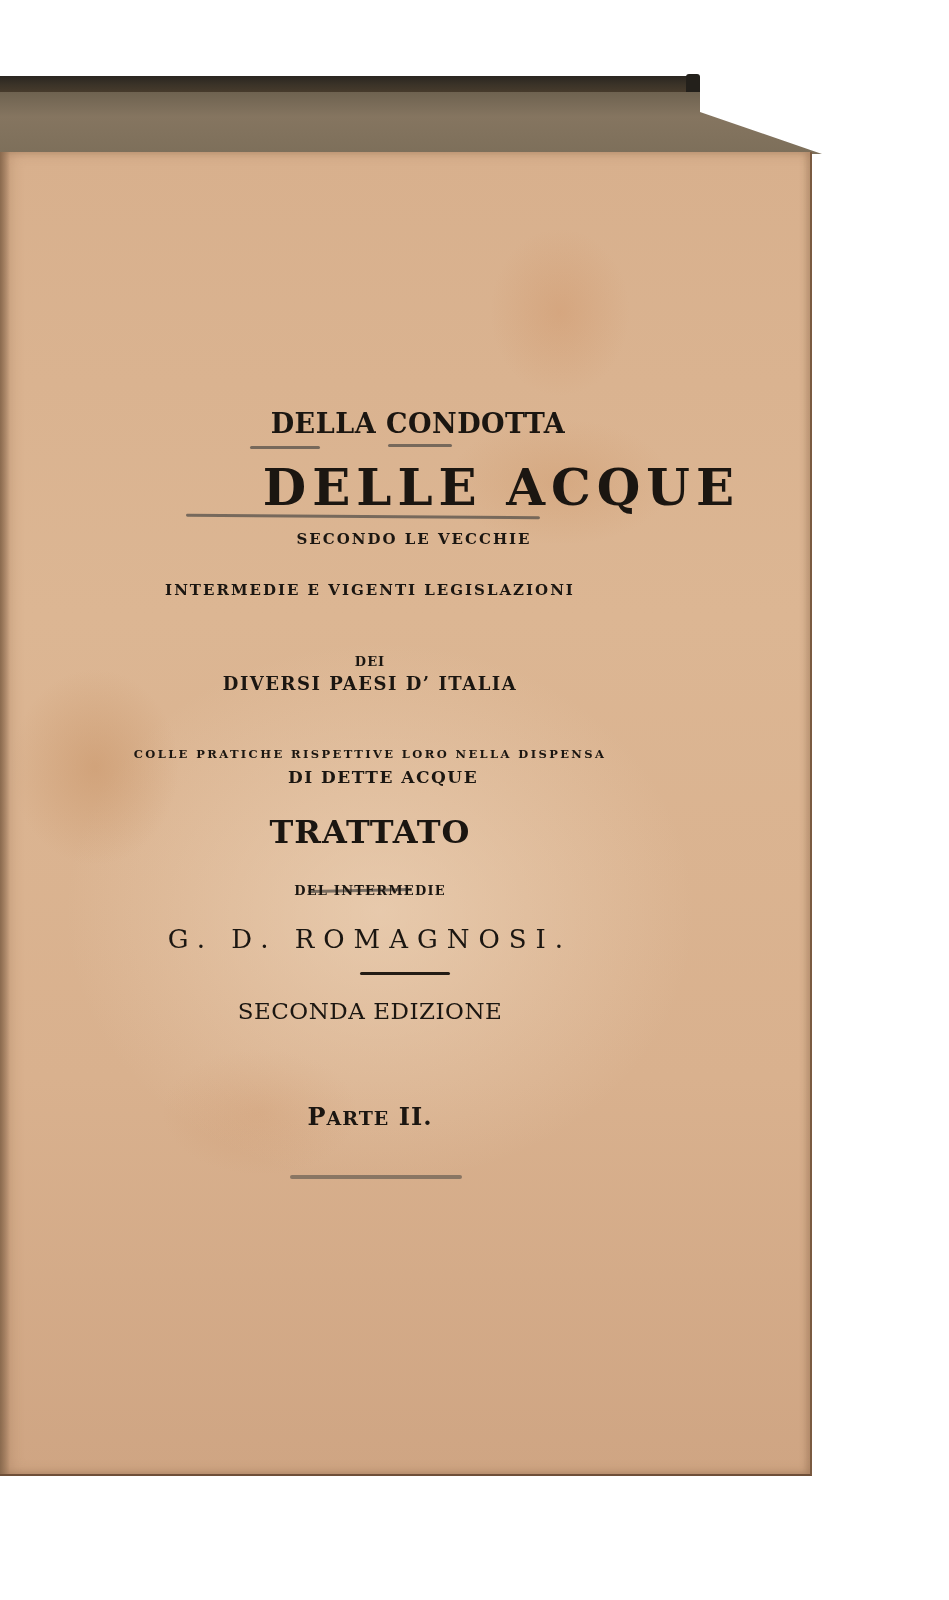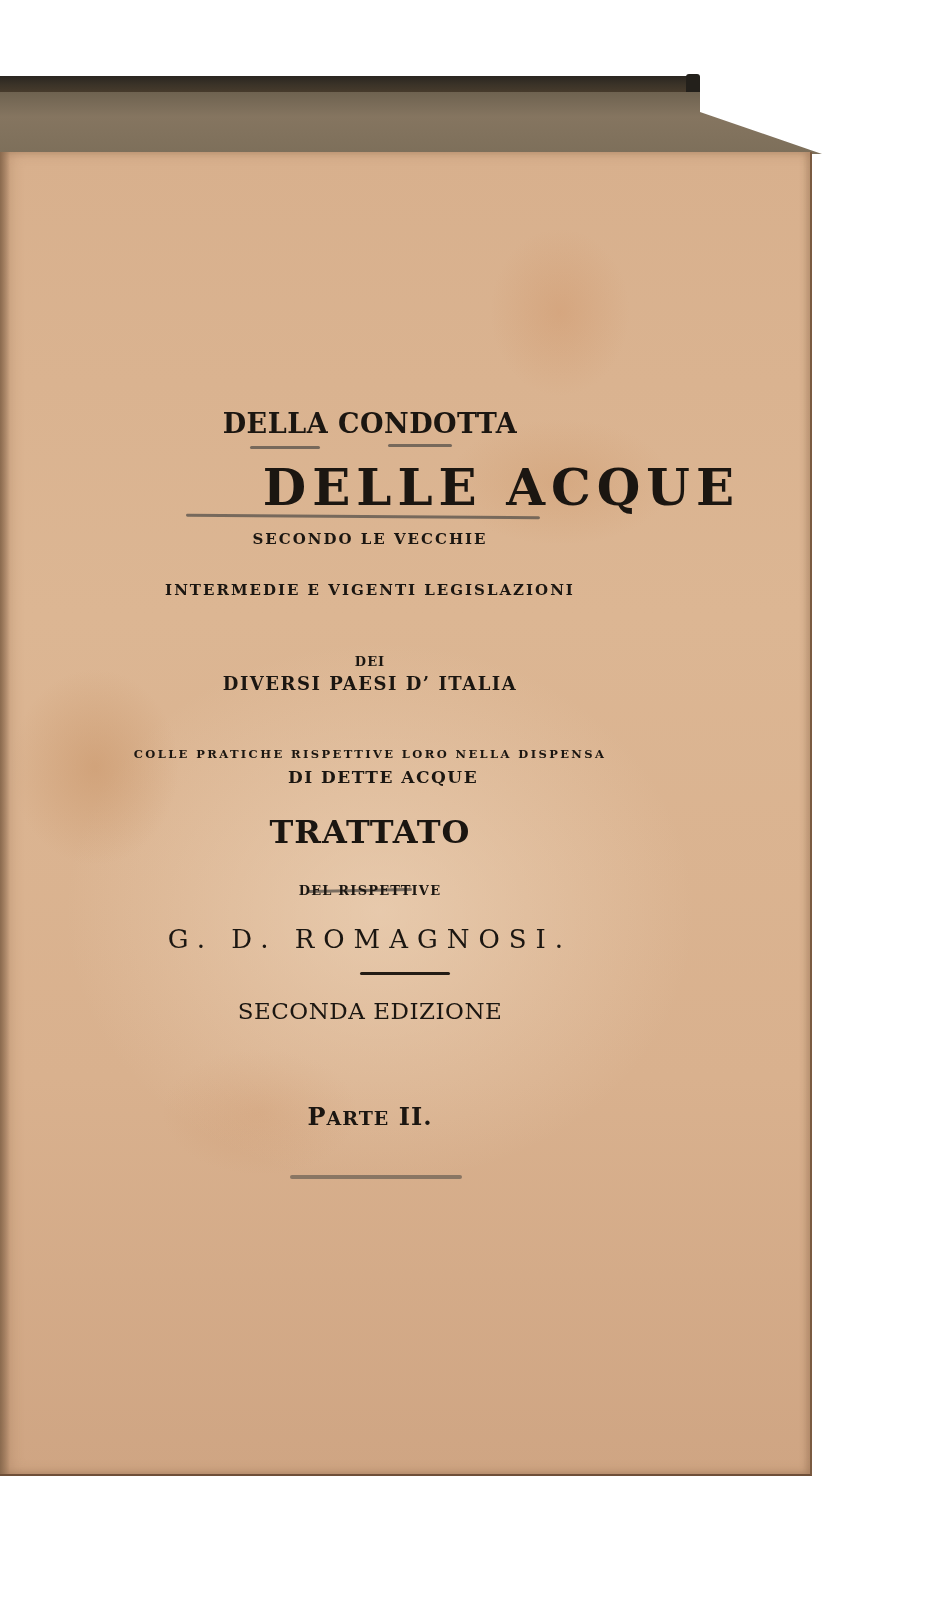--- a/index.html
+++ b/index.html
@@ -75,33 +75,35 @@
       width: 740px;
       text-align: center;
       white-space: nowrap;
       color: #1b1611;
     }
     .t-della {
       top: 408px;
       font-size: 27px;
       font-weight: bold;
       letter-spacing: 0.5px;
+      margin-left: 48px;
     }
     .t-acque {
       top: 458px;
       font-size: 50px;
       font-weight: bold;
       letter-spacing: 6px;
       text-align: right;
     }
     .t-secondo {
       top: 530px;
       font-size: 15px;
       font-weight: bold;
       letter-spacing: 2px;
+      margin-left: 44px;
     }
     .t-intermedie {
       top: 581px;
       font-size: 15px;
       font-weight: bold;
       letter-spacing: 2px;
     }
     .t-dei {
       top: 637px;
       font-size: 13px;
@@ -196,21 +198,21 @@
 <div class="line t-secondo">SECONDO LE VECCHIE</div>
 <div class="line t-intermedie">INTERMEDIE E VIGENTI LEGISLAZIONI</div>
 <div class="line t-dei">DEI</div>
 <div class="line t-diversi">DIVERSI PAESI D’ ITALIA</div>
 <div class="line t-colle">COLLE PRATICHE RISPETTIVE LORO NELLA DISPENSA</div>
 <div class="line t-dette">DI DETTE ACQUE</div>
 
 <div class="line t-trattato">TRATTATO</div>
 <div class="mark" style="left:308px; top:889px; width:104px; transform:rotate(-1deg);"></div>
 
-<div class="line t-del">DEL RISPETTIVE</div>
+<div class="line t-del">DEL INTERMEDIE</div>
 <div class="line t-author">G. D. ROMAGNOSI.</div>
 <div class="rule" style="left:360px; top:972px; width:90px;"></div>
 
 <div class="line t-edizione">SECONDA EDIZIONE</div>
 
 <div class="line t-parte">
   <span>P</span><span class="small">ARTE</span>&nbsp;<span>II.</span>
 </div>
 <div class="mark" style="left:290px; top:1175px; width:172px; height:4px; opacity:0.6;"></div>
 

